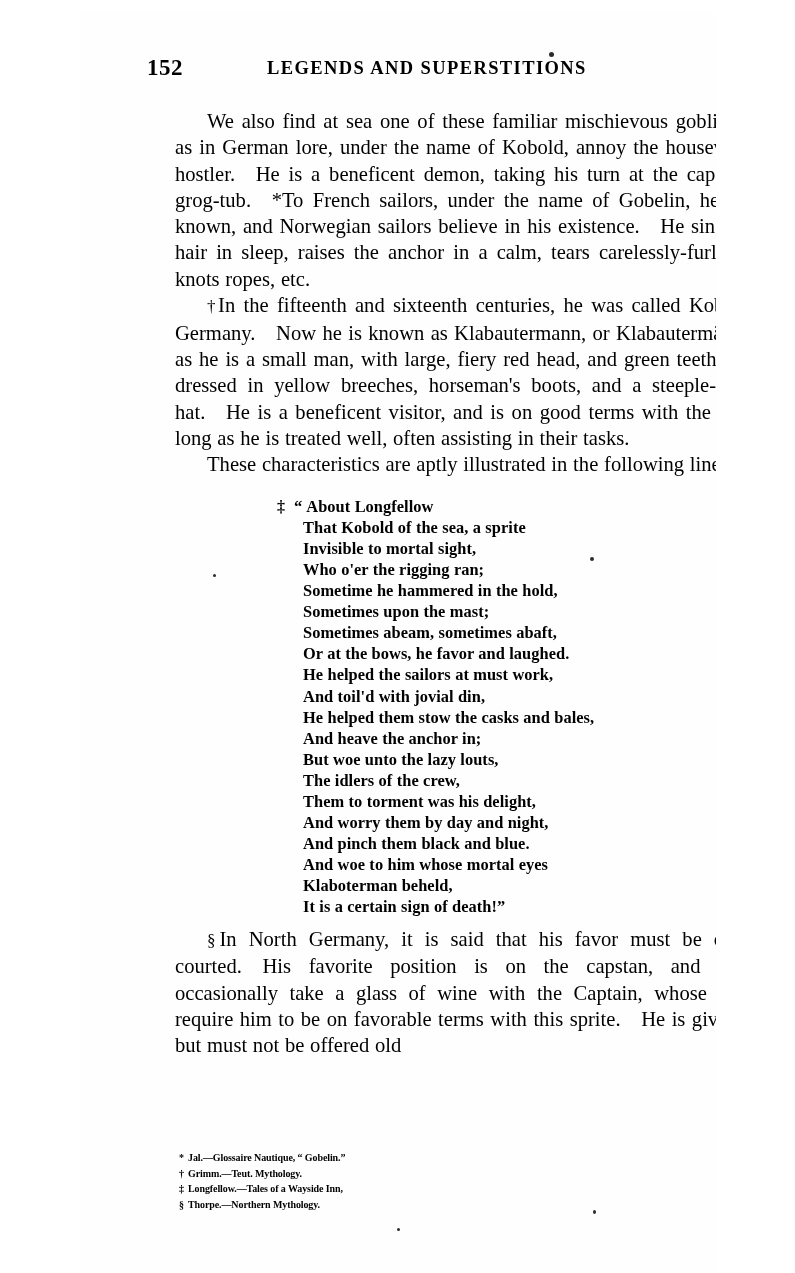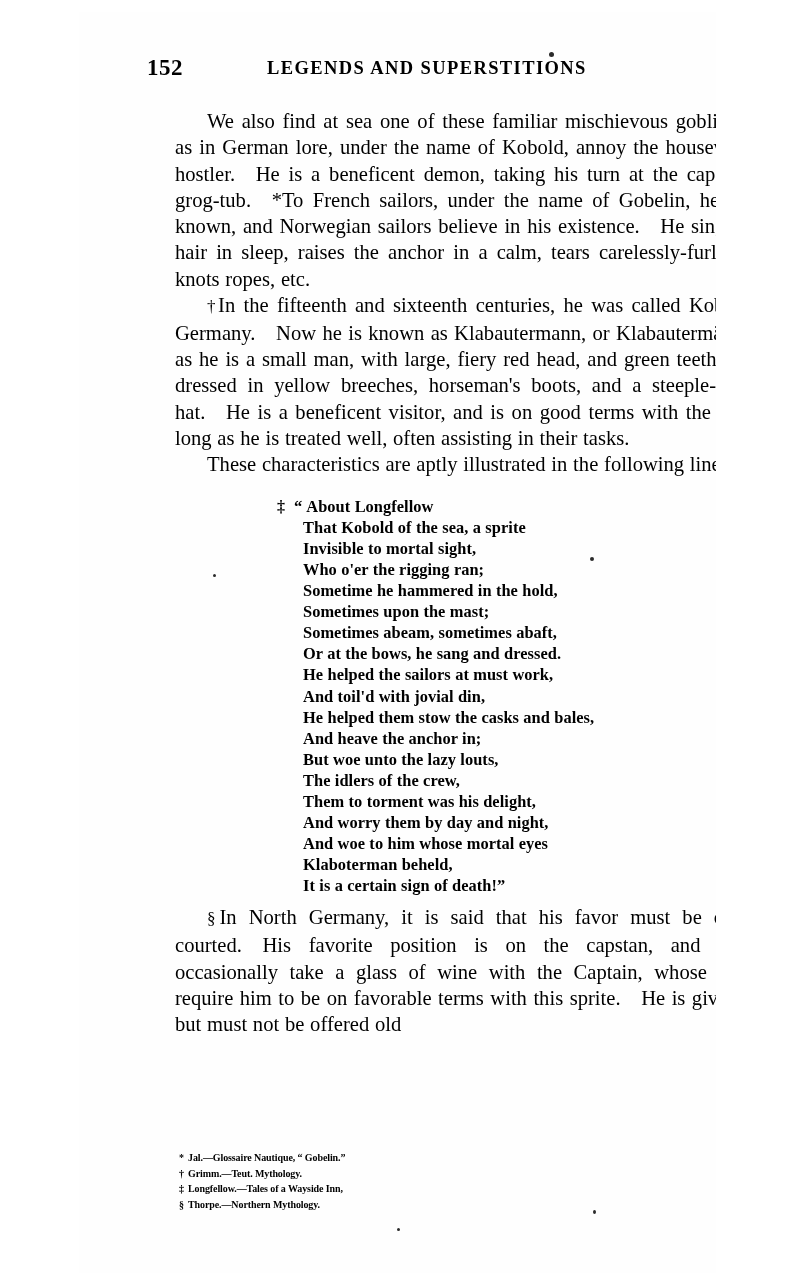--- a/index.html
+++ b/index.html
@@ -148,29 +148,30 @@
     </p>
 
     <div class="verse">
       <div class="vline first"><span class="dagger">‡</span><span class="gap"></span><span>“</span><span style="display:inline-block;width:4px"></span><span>About Longfellow</span></div>
       <div class="vline">That Kobold of the sea, a sprite</div>
       <div class="vline">Invisible to mortal sight,</div>
       <div class="vline">Who o'er the rigging ran;</div>
       <div class="vline">Sometime he hammered in the hold,</div>
       <div class="vline">Sometimes upon the mast;</div>
       <div class="vline">Sometimes abeam, sometimes abaft,</div>
-      <div class="vline">Or at the bows, he sang and dressed.</div>
+      <div class="vline">Or at the bows, he favor and laughed.</div>
       <div class="vline">He helped the sailors at must work,</div>
       <div class="vline">And toil'd with jovial din,</div>
       <div class="vline">He helped them stow the casks and bales,</div>
       <div class="vline">And heave the anchor in;</div>
       <div class="vline">But woe unto the lazy louts,</div>
       <div class="vline">The idlers of the crew,</div>
       <div class="vline">Them to torment was his delight,</div>
       <div class="vline">And worry them by day and night,</div>
+      <div class="vline">And pinch them black and blue.</div>
       <div class="vline">And woe to him whose mortal eyes</div>
       <div class="vline">Klaboterman beheld,</div>
       <div class="vline">It is a certain sign of death!”</div>
     </div>
 
     <p class="body"><span class="marker">§</span><span style="display:inline-block;width:4px"></span><span>In North Germany, it is said that his favor must be carefully courted. His favorite position is on the capstan, and he will occasionally take a glass of wine with the Captain, whose interests require him to be on favorable terms with this sprite. He is given food, but must not be offered old</span>
     </p>
 
   </div>
 

